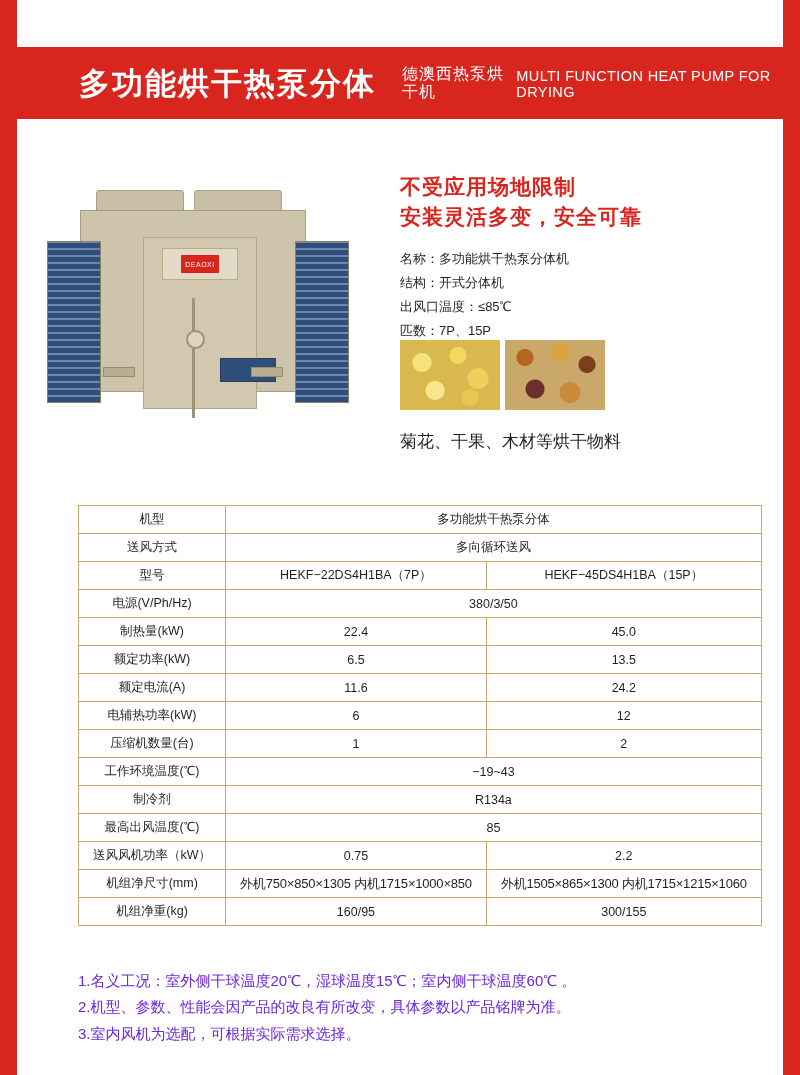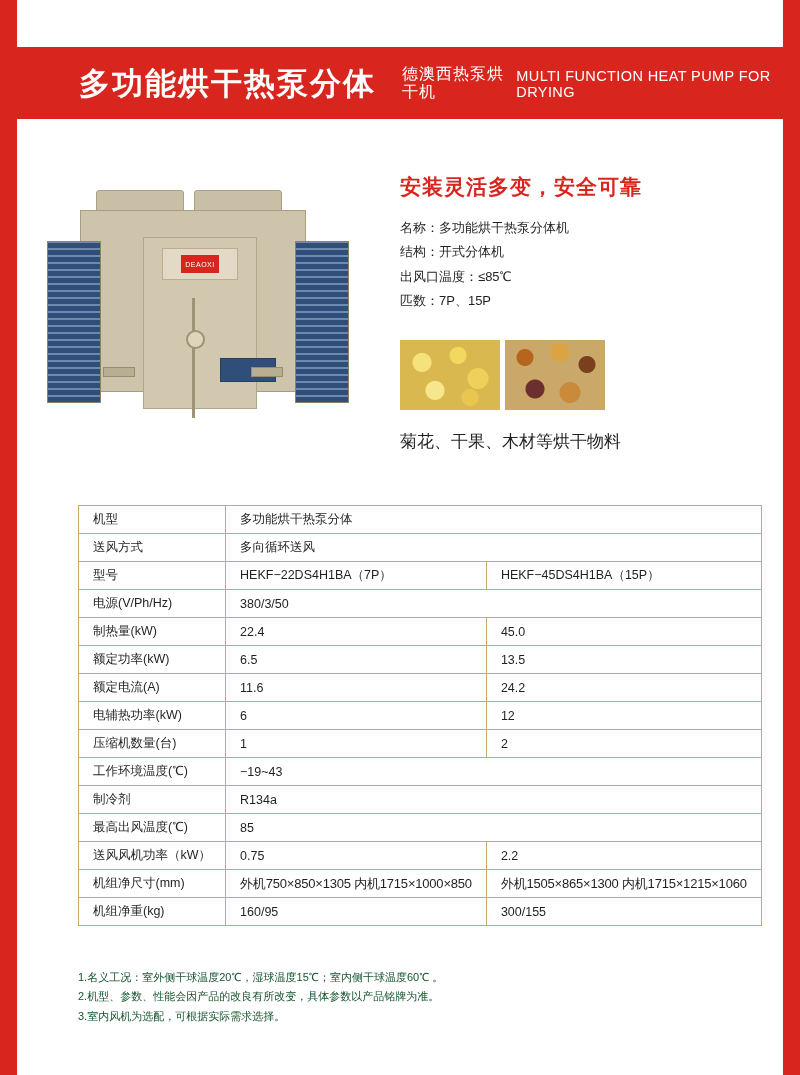--- a/index.html
+++ b/index.html
@@ -254,42 +254,42 @@
     width: 644px;
   }
   table.spec {
     border-collapse: collapse;
     width: 100%;
     font-size: 12.5px;
   }
   table.spec td {
     border: 1px solid #c8a96a;
     padding: 4px 14px;
-    text-align: left;
+    text-align: center;
     height: 19px;
     color: #231f20;
     white-space: nowrap;
   }
   table.spec td.label {
     width: 128px;
   }
   td.tight {
     font-size: 13px;
     letter-spacing: -0.2px;
   }
 
   
   .notes {
     position: absolute;
     left: 78px;
     top: 968px;
     width: 660px;
-    font-size: 11px;
+    font-size: 15px;
     line-height: 1.75;
-    color: #14532d;
+    color: #6d28d9;
   }
 </style>
 </head>
 <body>
 
 <div class="side-bar left"></div>
 <div class="side-bar right"></div>
 
 <div class="header">
   <div class="header-title">多功能烘干热泵分体</div>
@@ -315,20 +315,21 @@
         <div class="valve"></div>
         <div class="ctrl-box"></div>
       </div>
       <div class="leg" style="left:22px;"></div>
       <div class="leg" style="left:170px;"></div>
     </div>
   </div>
 
   <div class="hero-text">
     <div class="headline">
+      <div>不受应用场地限制</div>
       <div>安装灵活多变，安全可靠</div>
     </div>
     <div class="spec-list">
       <div>名称：多功能烘干热泵分体机</div>
       <div>结构：开式分体机</div>
       <div>出风口温度：≤85℃</div>
       <div>匹数：7P、15P</div>
     </div>
   </div>
 

